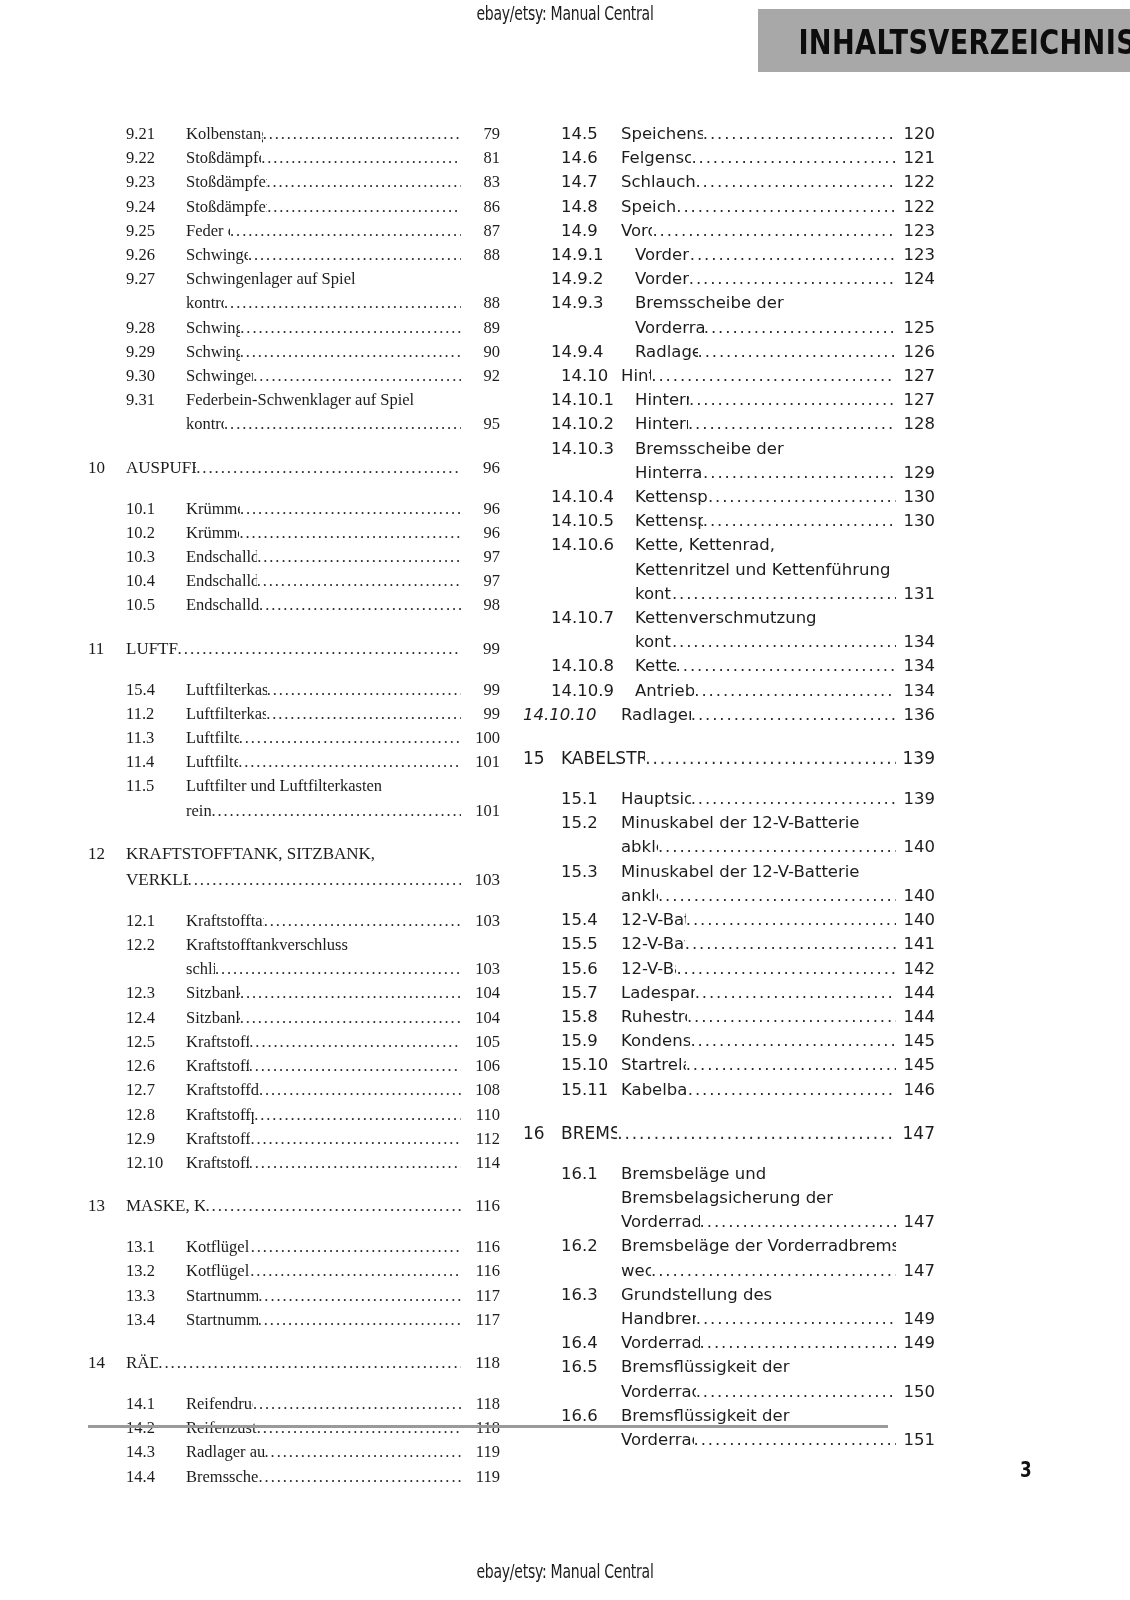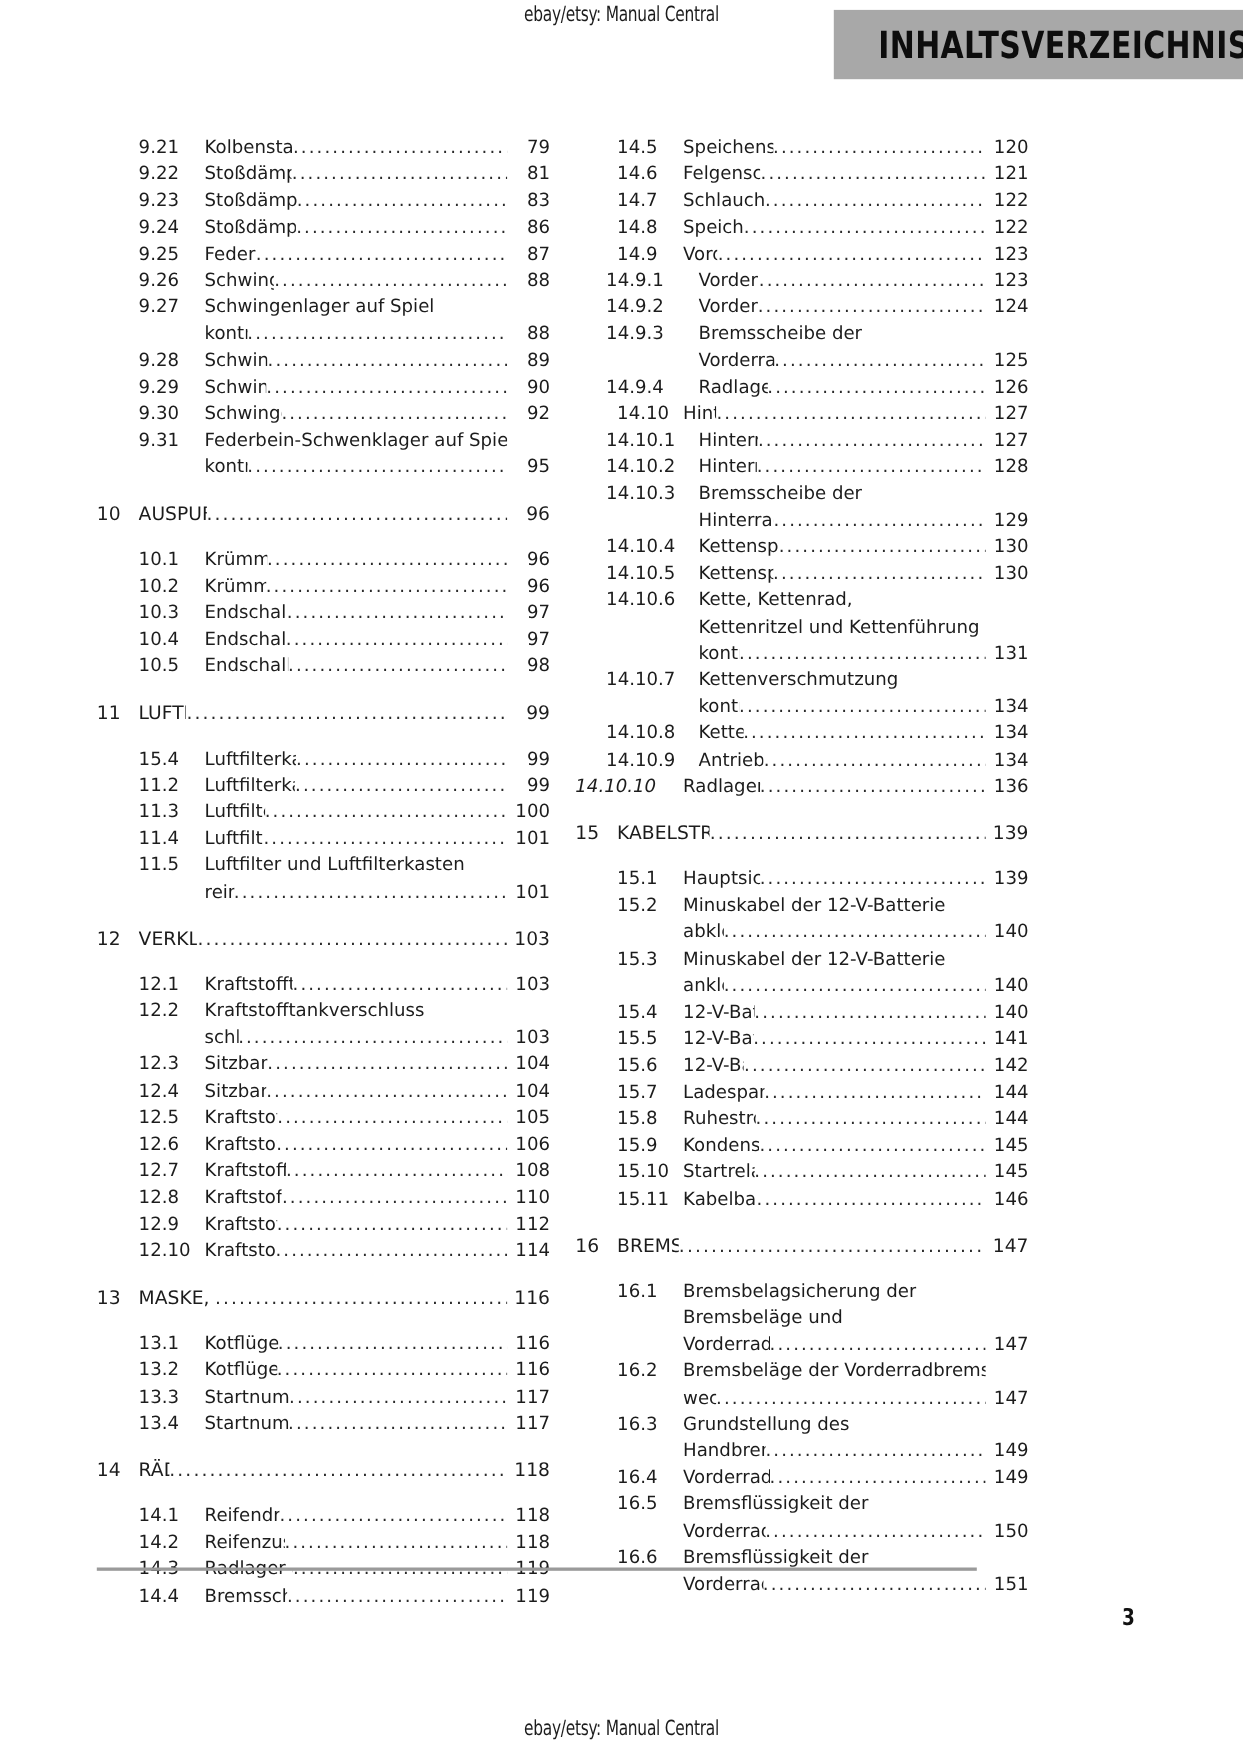--- a/index.html
+++ b/index.html
@@ -61,21 +61,21 @@
     position: absolute;
     top: 122px;
     left: 0;
     width: 1130px;
     display: flex;
     gap: 0px;
   }
   .col {
     position: relative;
   }
-  .col-left  { margin-left: 88px;  width: 412px; }
+  .col-left  { margin-left: 88px;  width: 412px; font-family: Liberation Serif, serif; }
   .col-right { margin-left: 23px;  width: 412px; }
 
   
   .entry {
     display: flex;
     align-items: flex-start;
     font-size: 16.5px;
     line-height: 24.2px;
     color: #1c1c1c;
   }
@@ -427,20 +427,25 @@
             <div class="line">
               <span class="txt">reinigen</span>
               <span class="leader"></span>
               <span class="pg">101</span>
             </div>
           </div>
         </div>
         <div class="entry lvl1">
           <div class="num">12</div>
           <div class="body">
+            <div class="line noleader nopg">
+              <span class="txt">KRAFTSTOFFTANK, SITZBANK,</span>
+              <span class="leader"></span>
+              <span class="pg"></span>
+            </div>
             <div class="line">
               <span class="txt">VERKLEIDUNG</span>
               <span class="leader"></span>
               <span class="pg">103</span>
             </div>
           </div>
         </div>
         <div class="entry lvl2">
           <div class="num">12.1</div>
           <div class="body">
@@ -1010,26 +1015,26 @@
               <span class="txt">BREMSANLAGE</span>
               <span class="leader"></span>
               <span class="pg">147</span>
             </div>
           </div>
         </div>
         <div class="entry lvl2">
           <div class="num">16.1</div>
           <div class="body">
             <div class="line noleader nopg">
+              <span class="txt">Bremsbeläge und</span>
+              <span class="leader"></span>
+              <span class="pg"></span>
+            </div>
+            <div class="line noleader nopg">
               <span class="txt">Bremsbelagsicherung der</span>
-              <span class="leader"></span>
-              <span class="pg"></span>
-            </div>
-            <div class="line noleader nopg">
-              <span class="txt">Bremsbeläge und</span>
               <span class="leader"></span>
               <span class="pg"></span>
             </div>
             <div class="line">
               <span class="txt">Vorderradbremse kontrollieren</span>
               <span class="leader"></span>
               <span class="pg">147</span>
             </div>
           </div>
         </div>

